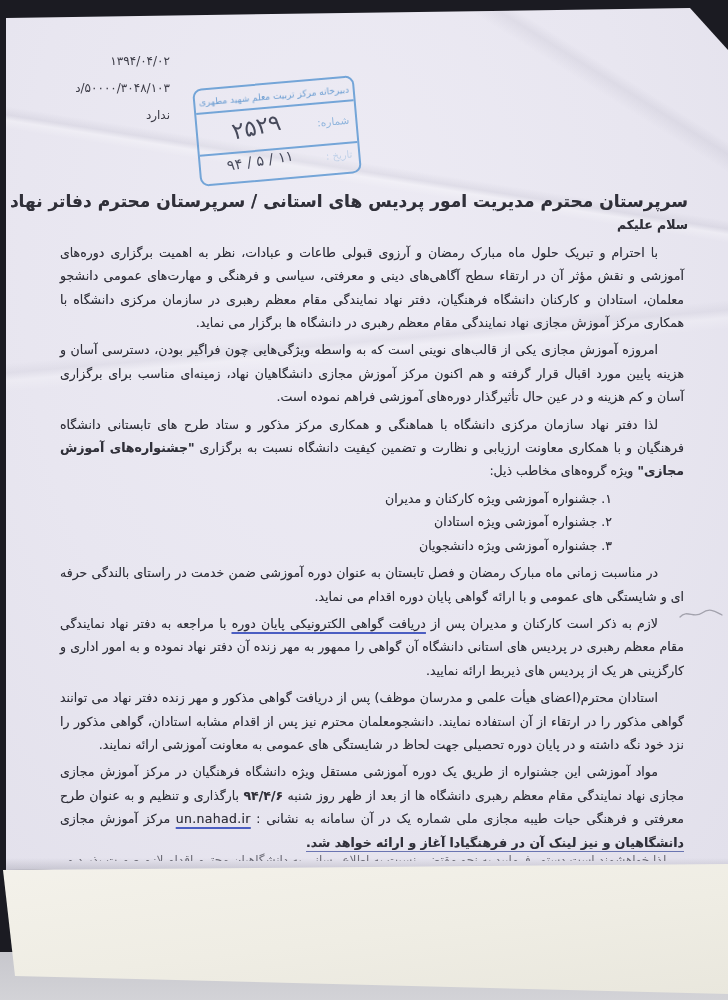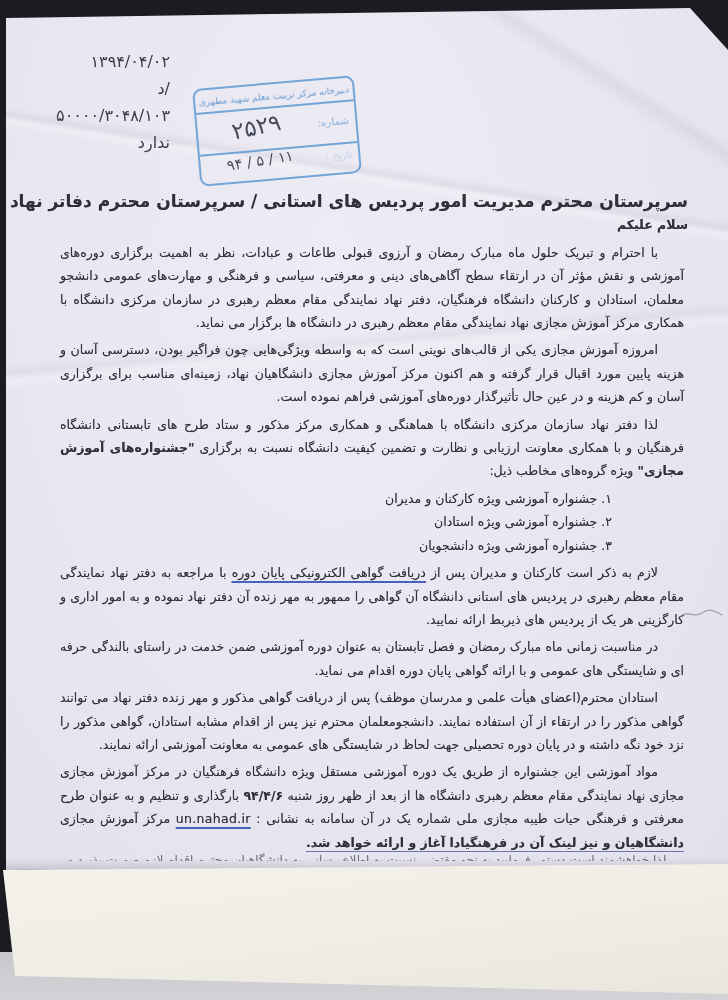--- a/index.html
+++ b/index.html
@@ -20,21 +20,21 @@
   .crease-1{left:-60px;top:100px;width:920px;height:140px;transform:rotate(9deg);
           background:linear-gradient(to bottom,rgba(255,255,255,0) 44%,rgba(150,148,168,.14) 50%,rgba(255,255,255,.28) 54%,rgba(255,255,255,0) 60%);}
   .crease-2{left:-60px;top:250px;width:920px;height:160px;transform:rotate(-5deg);
           background:linear-gradient(to bottom,rgba(255,255,255,0) 44%,rgba(150,148,168,.10) 50%,rgba(255,255,255,.22) 55%,rgba(255,255,255,0) 62%);}
   .crease-3{left:300px;top:-60px;width:600px;height:260px;transform:rotate(32deg);
           background:linear-gradient(to bottom,rgba(255,255,255,0) 46%,rgba(140,138,158,.12) 50%,rgba(255,255,255,0) 56%);}
   .fold-shadow{position:absolute;bottom:0;left:0;right:0;height:12px;
           background:linear-gradient(to bottom,rgba(0,0,0,0),rgba(85,85,100,.20));}
   
   .hdr{position:absolute;left:46px;top:40px;width:118px;direction:rtl;text-align:right;
-          color:#3a3a45;font-size:16px;line-height:27px;}
+          color:#3a3a45;font-size:12px;line-height:27px;}
   .hdr bdo{display:block;unicode-bidi:bidi-override;}
   .hdr .att{padding-left:24px;}
   
   .stamp{position:absolute;left:190px;top:74px;width:158px;height:94px;z-index:4;
           transform:rotate(-5deg);border:2px solid #6ba0d6;border-radius:9px;
           direction:rtl;opacity:.93;background:rgba(235,233,244,.15);}
   .stamp-org{height:22px;border-bottom:2px solid #6ba0d6;text-align:center;
           font-size:9px;line-height:24px;color:#5e95cf;letter-spacing:.4px;
           filter:blur(.35px);white-space:nowrap;overflow:hidden;}
   .stamp-number{position:relative;height:40px;border-bottom:2px solid #6ba0d6;}
@@ -100,22 +100,22 @@
       <div class="title">سرپرستان محترم مدیریت امور پردیس های استانی / سرپرستان محترم دفاتر نهاد پردیس های استانی</div>
       <div class="salam">سلام علیکم</div>
       <p><span>با احترام و تبریک حلول ماه مبارک رمضان و آرزوی قبولی طاعات و عبادات، نظر به اهمیت برگزاری دوره‌های آموزشی و نقش مؤثر آن در ارتقاء سطح آگاهی‌های دینی و معرفتی، سیاسی و فرهنگی و مهارت‌های عمومی دانشجو معلمان، استادان و کارکنان دانشگاه فرهنگیان، دفتر نهاد نمایندگی مقام معظم رهبری در سازمان مرکزی دانشگاه با همکاری مرکز آموزش مجازی نهاد نمایندگی مقام معظم رهبری در دانشگاه ها برگزار می نماید.</span></p>
       <p><span>امروزه آموزش مجازی یکی از قالب‌های نوینی است که به واسطه ویژگی‌هایی چون فراگیر بودن، دسترسی آسان و هزینه پایین مورد اقبال قرار گرفته و هم اکنون مرکز آموزش مجازی دانشگاهیان نهاد، زمینه‌ای مناسب برای برگزاری آسان و کم هزینه و در عین حال تأثیرگذار دوره‌های آموزشی فراهم نموده است.</span></p>
       <p><span>لذا دفتر نهاد سازمان مرکزی دانشگاه با هماهنگی و همکاری مرکز مذکور و ستاد طرح های تابستانی دانشگاه فرهنگیان و با همکاری معاونت ارزیابی و نظارت و تضمین کیفیت دانشگاه  نسبت به برگزاری </span><b>"جشنواره‌های آموزش مجازی"</b><span> ویژه  گروه‌های مخاطب ذیل:</span></p>
       <div class="list">
         <div class="li">۱.  جشنواره آموزشی ویژه کارکنان و مدیران</div>
         <div class="li">۲.  جشنواره آموزشی ویژه استادان</div>
         <div class="li">۳.  جشنواره آموزشی ویژه دانشجویان</div>
       </div>
+      <p><span>در مناسبت زمانی ماه مبارک رمضان و فصل تابستان به عنوان دوره آموزشی ضمن خدمت در راستای بالندگی حرفه ای و شایستگی های عمومی  و با ارائه گواهی پایان دوره  اقدام می نماید.</span></p>
       <p><span>لازم به ذکر است کارکنان و مدیران پس از </span><span class="pen-underline">دریافت گواهی الکترونیکی پایان دوره</span><span> با مراجعه به دفتر نهاد نمایندگی مقام معظم رهبری در پردیس های استانی دانشگاه آن گواهی را ممهور به مهر زنده آن دفتر نهاد نموده و به امور اداری و کارگزینی هر یک از پردیس های ذیربط  ارائه نمایید.</span></p>
-      <p><span>در مناسبت زمانی ماه مبارک رمضان و فصل تابستان به عنوان دوره آموزشی ضمن خدمت در راستای بالندگی حرفه ای و شایستگی های عمومی  و با ارائه گواهی پایان دوره  اقدام می نماید.</span></p>
       <p><span>استادان محترم(اعضای هیأت علمی و مدرسان موظف) پس از دریافت گواهی مذکور و مهر زنده دفتر نهاد می توانند گواهی مذکور را در ارتقاء از آن استفاده نمایند. دانشجومعلمان محترم نیز پس از اقدام مشابه استادان، گواهی مذکور را نزد خود نگه داشته و در پایان دوره تحصیلی جهت لحاظ در شایستگی های عمومی به معاونت آموزشی ارائه نمایند.</span></p>
       <p><span>مواد آموزشی این جشنواره از طریق یک دوره آموزشی مستقل ویژه دانشگاه  فرهنگیان در مرکز آموزش مجازی مجازی نهاد نمایندگی مقام معظم رهبری دانشگاه ها  از بعد از ظهر روز شنبه </span><b>۹۴/۴/۶</b><span> بارگذاری و تنظیم و به عنوان طرح معرفتی و فرهنگی حیات طیبه مجازی ملی شماره یک در آن سامانه به نشانی : </span><bdo dir="ltr" class="url pen-underline">un.nahad.ir</bdo><span>  مرکز آموزش مجازی </span><span class="pen-underline-light">دانشگاهیان و نیز لینک آن در فرهنگیادا آغاز و ارائه خواهد شد.</span></p>
     </div>
 
     <div class="clipped-line">لذا خواهشمند است دستور فرمایید به نحو مقتضی نسبت به اطلاع رسانی به دانشگاهیان محترم اقدام لازم صورت پذیرد و آن</div>
 
     <svg class="margin-squiggle" width="46" height="16" viewBox="0 0 46 16">
       <path d="M2 11 C 9 3, 16 13, 24 7 S 38 6, 44 9" fill="none" stroke="#8d8d98" stroke-width="1.3" stroke-linecap="round"></path>
     </svg>
 

